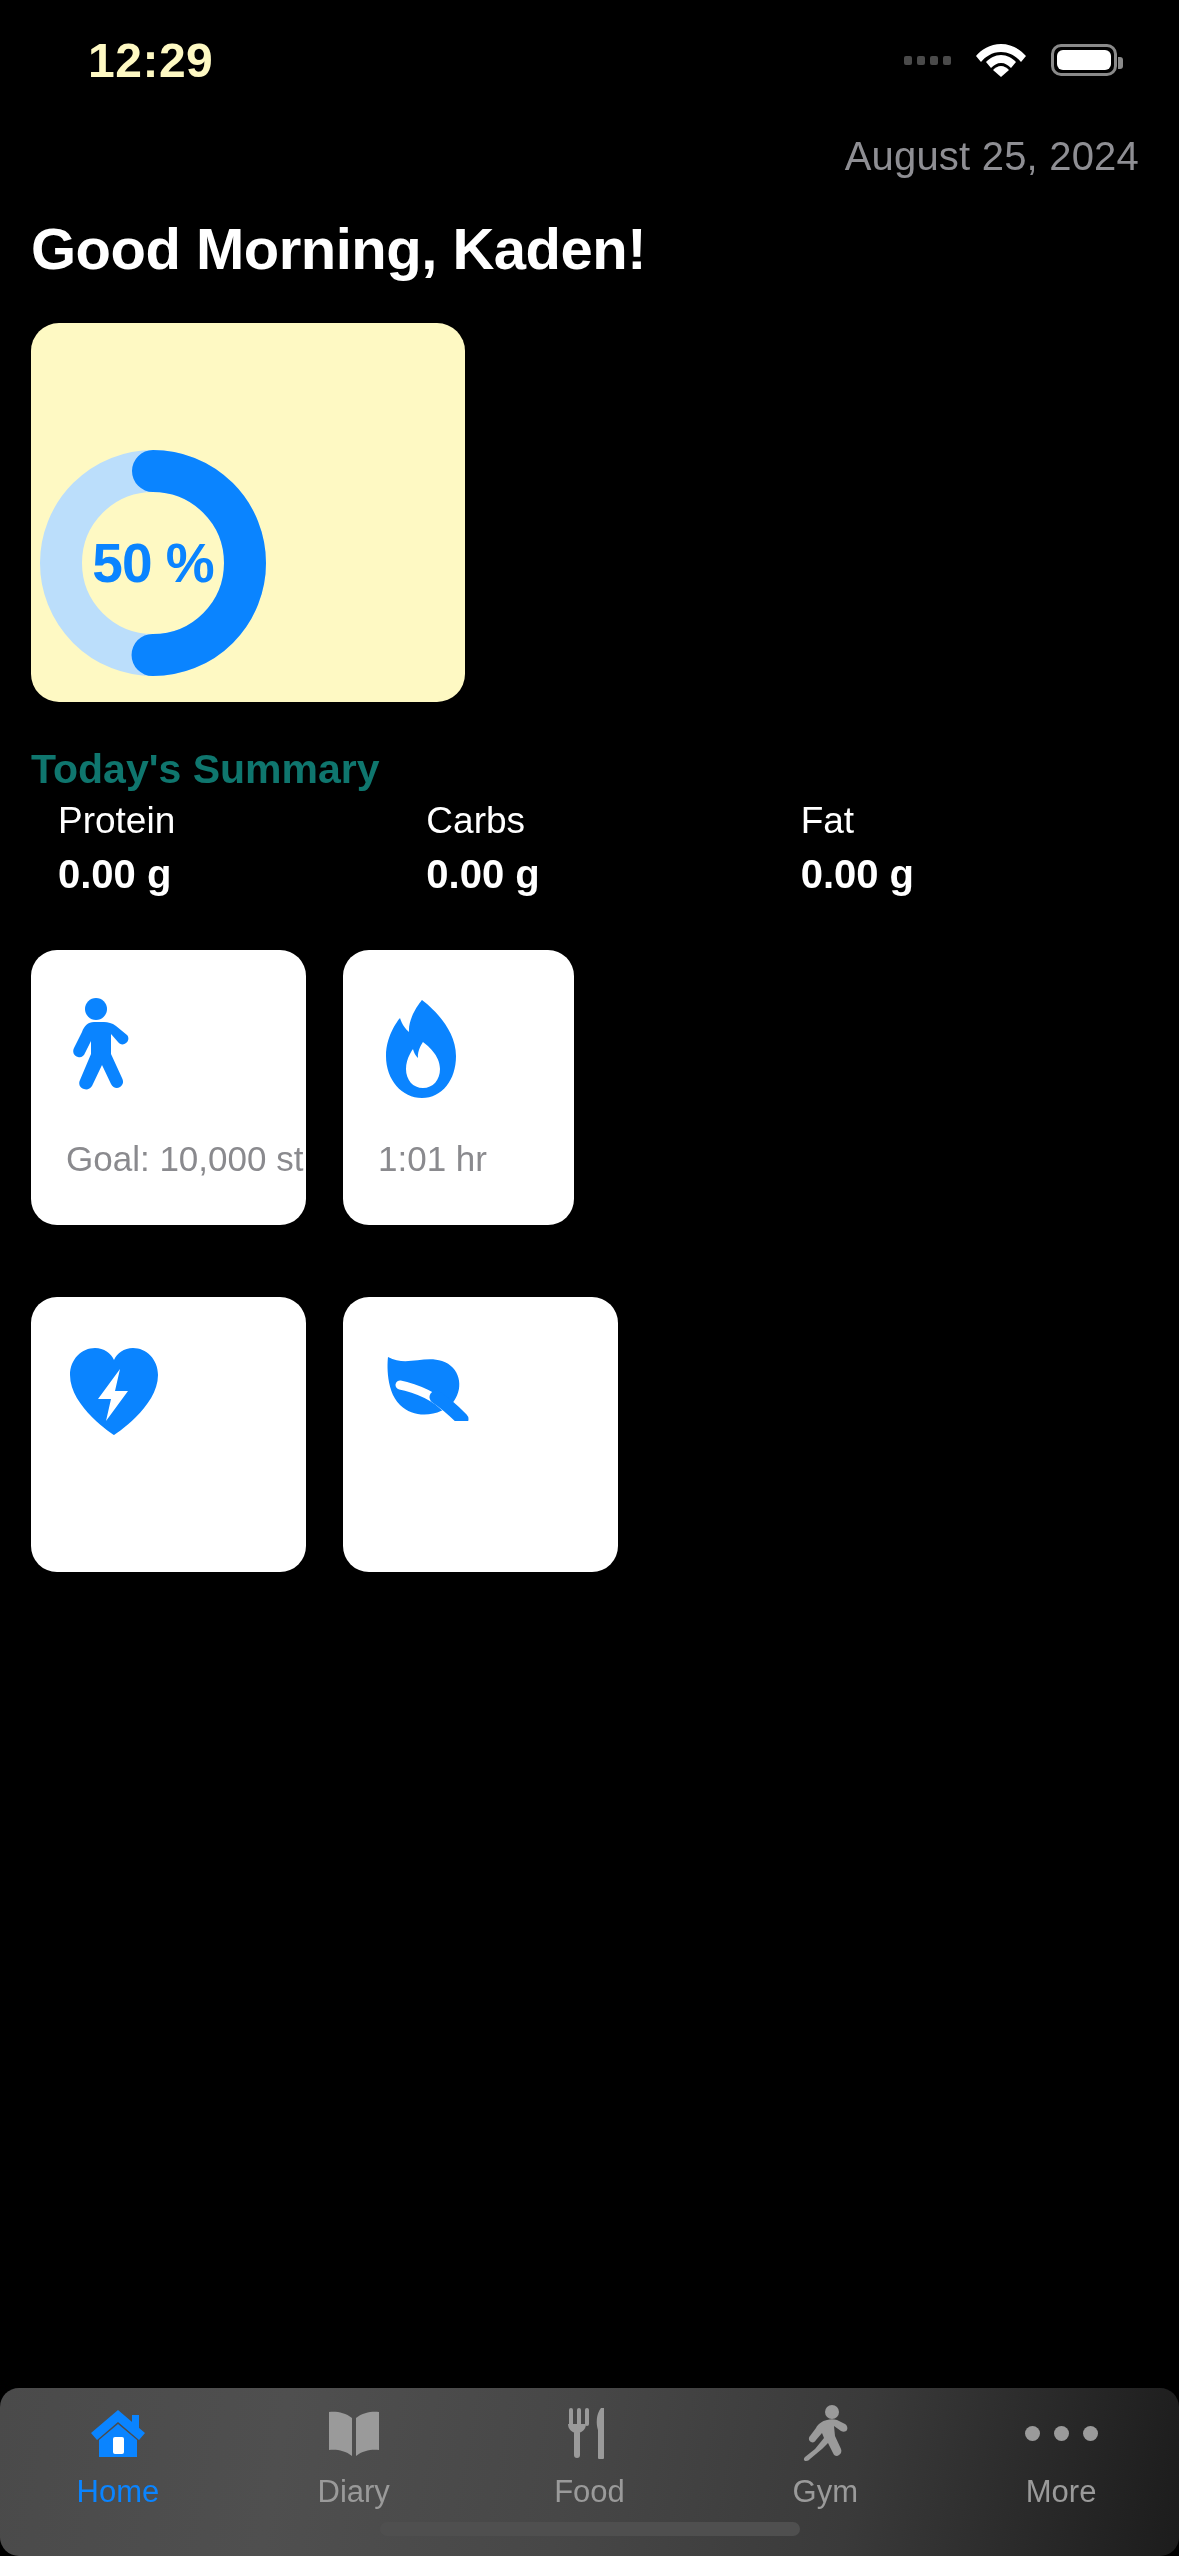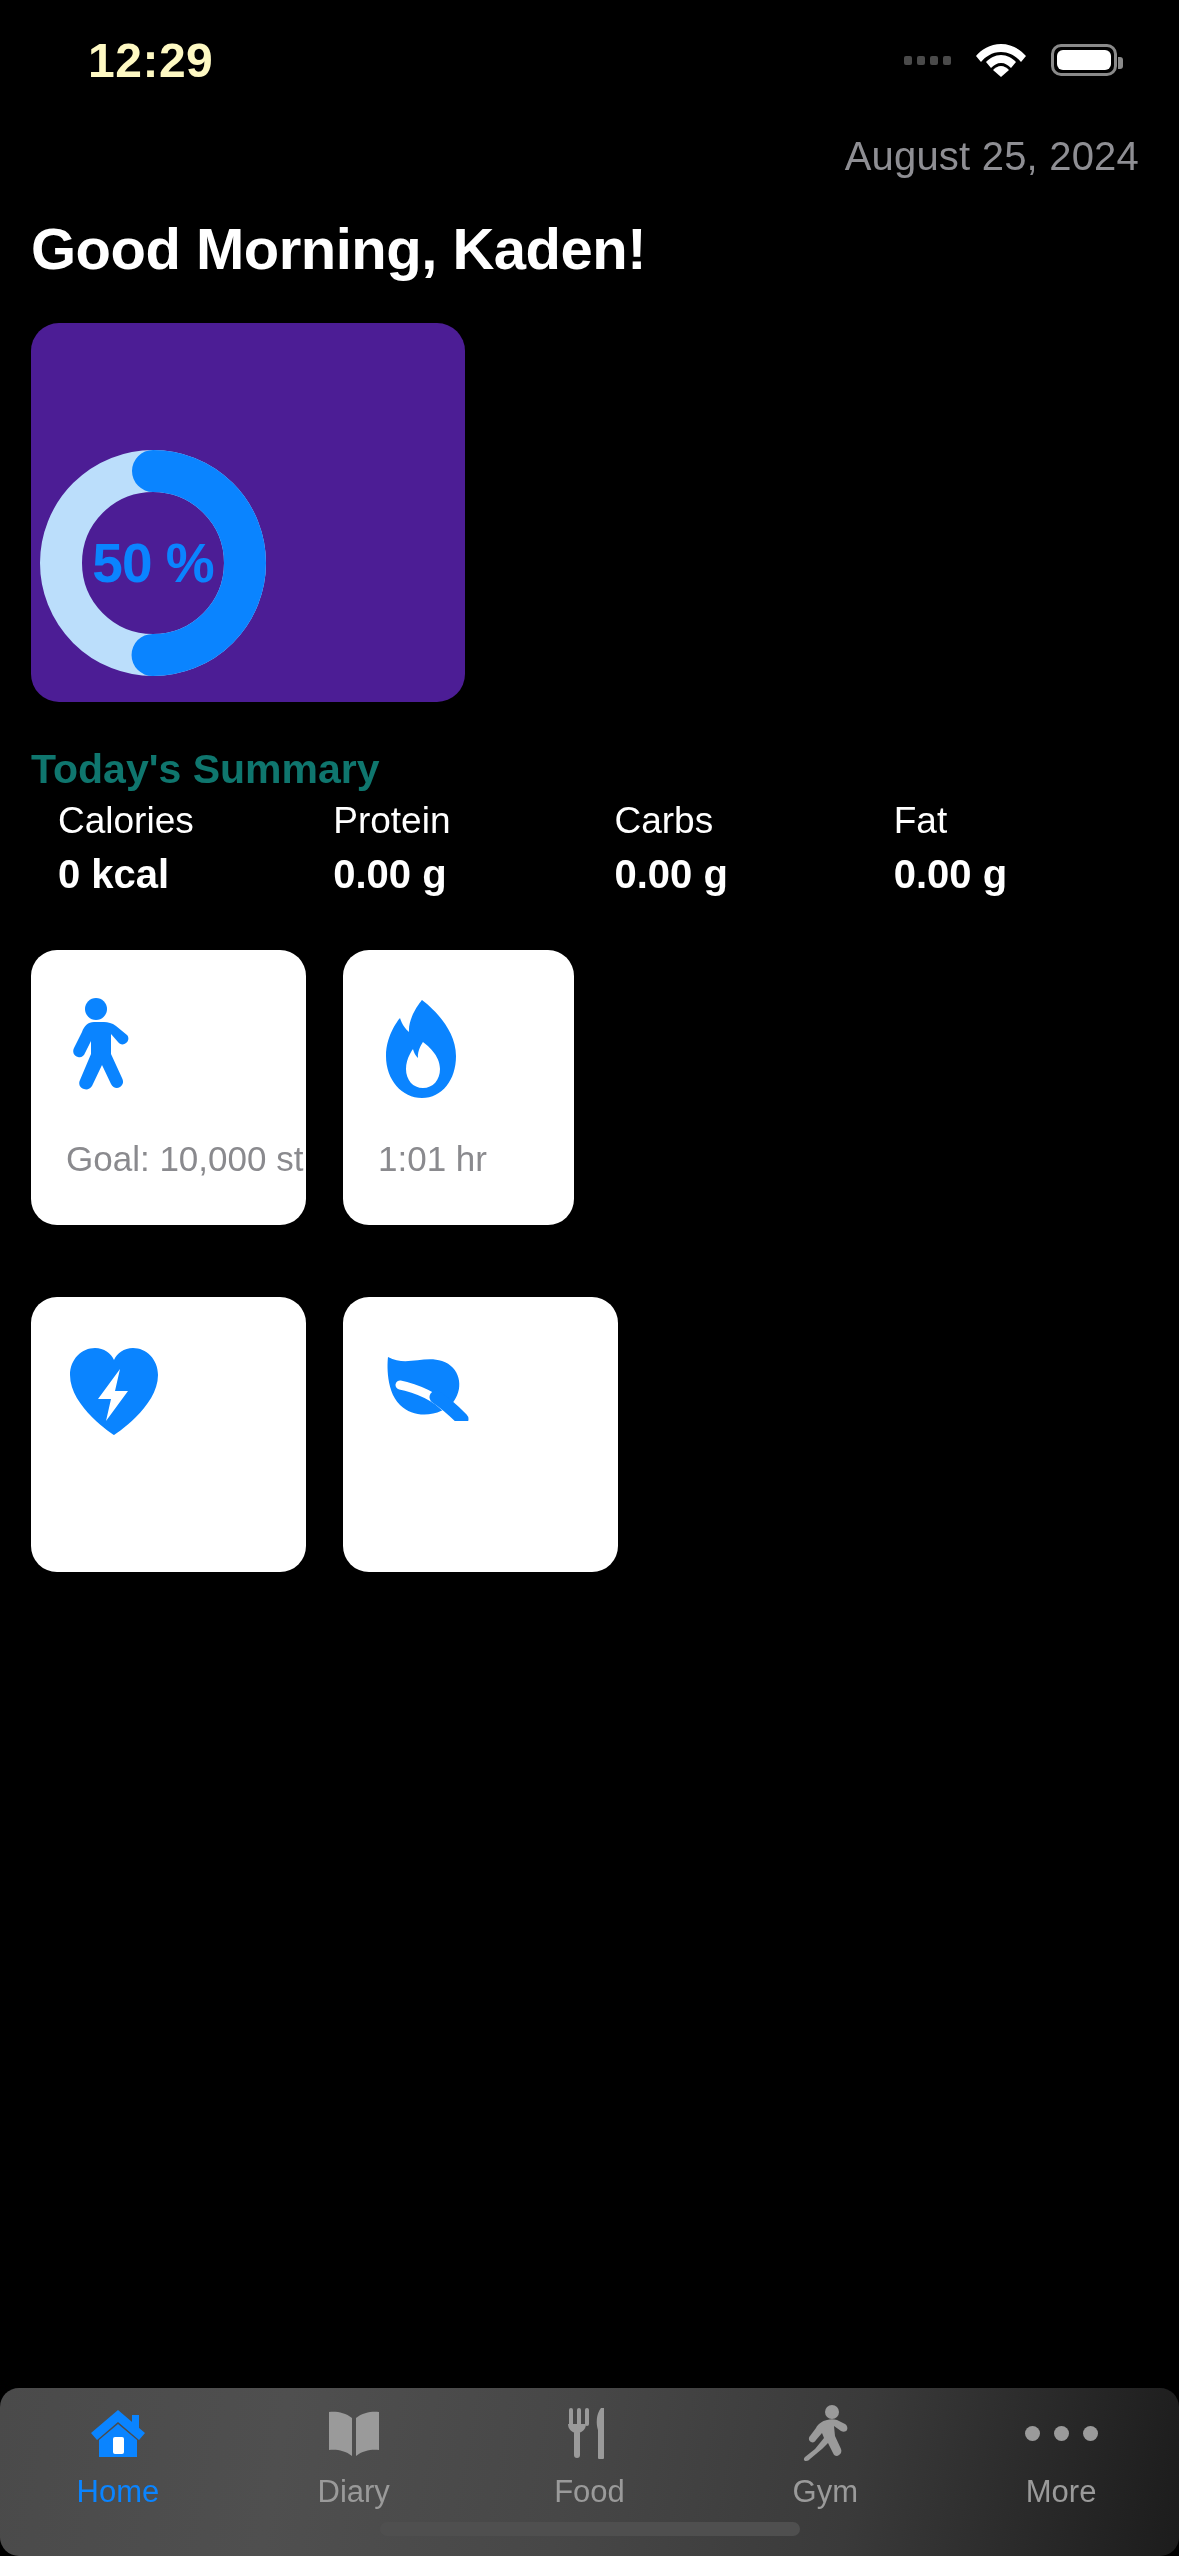--- a/index.html
+++ b/index.html
@@ -42,21 +42,21 @@
   }
   .greeting {
     position:absolute; top:215px; left:31px;
     font-size:58px; font-weight:700; color:#fff; letter-spacing:-0.5px;
   }
 
   
   .ring-card {
     position:absolute; left:31px; top:323px;
     width:434px; height:379px;
-    background:#4c1d95; border-radius:28px;
+    background:#fef9c3; border-radius:28px;
     display:flex; align-items:center; justify-content:flex-start;
   }
   .ring-wrap {
     position:relative; width:228px; height:228px;
     margin-left:8px; margin-top:100px;
   }
   .ring-wrap svg { display:block; }
   .ring-label {
     position:absolute; inset:0;
     display:flex; align-items:center; justify-content:center;
@@ -149,24 +149,20 @@
       <circle cx="114" cy="114" r="92" fill="none" stroke="#BBDEFB" stroke-width="42" stroke-linecap="round"></circle>
       <circle id="ring-progress" cx="114" cy="114" r="92" fill="none" stroke="#0A84FF" stroke-width="42" stroke-linecap="round" transform="rotate(-90 114 114)" stroke-dasharray="578.0530482605219 578.0530482605219" stroke-dashoffset="289.02652413026095"></circle>
     </svg>
     <div class="ring-label">50 %</div>
   </div>
 </div>
 
 <div class="summary-title">Today's Summary</div>
 <div class="summary-row">
   <div class="sum-col">
-    <div class="sum-label">Calories</div>
-    <div class="sum-value">0 kcal</div>
-  </div>
-  <div class="sum-col">
     <div class="sum-label">Protein</div>
     <div class="sum-value">0.00 g</div>
   </div>
   <div class="sum-col">
     <div class="sum-label">Carbs</div>
     <div class="sum-value">0.00 g</div>
   </div>
   <div class="sum-col">
     <div class="sum-label">Fat</div>
     <div class="sum-value">0.00 g</div>

